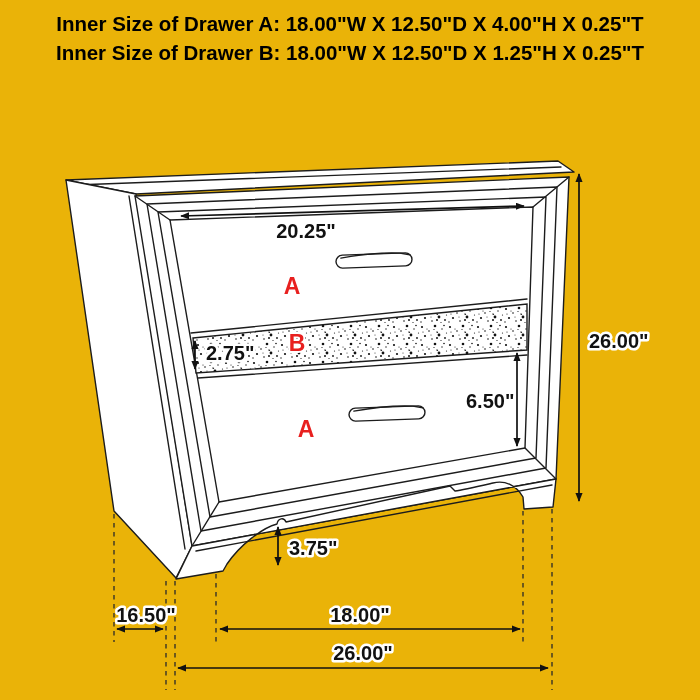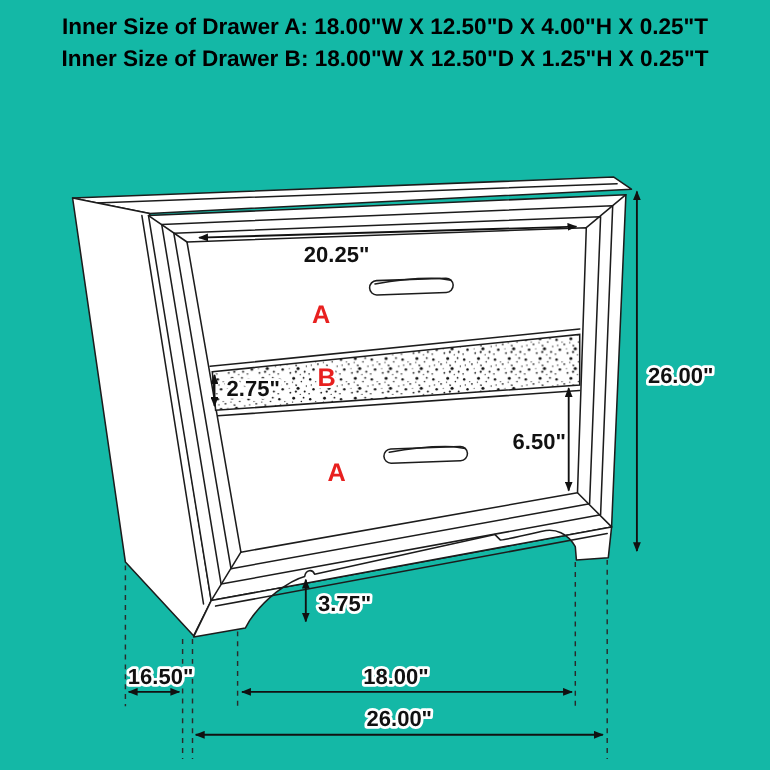--- a/index.html
+++ b/index.html
@@ -1,16 +1,16 @@
 <!DOCTYPE html>
 <html><head>
 <meta charset="utf-8">
 <style>
   html,body{margin:0;padding:0;background:#ffffff;}
-  .canvas{position:relative;width:700px;height:700px;background:#14b8a6;overflow:hidden;
+  .canvas{position:relative;width:700px;height:700px;background:#eab308;overflow:hidden;
           font-family:"Liberation Sans",sans-serif;}
   svg{position:absolute;inset:0;display:block;}
   .ln{fill:none;stroke:#1c1c1c;stroke-width:1.4;stroke-linejoin:round;stroke-linecap:round;}
   .lnf{fill:#ffffff;stroke:#1c1c1c;stroke-width:1.4;stroke-linejoin:round;}
   .dash{fill:none;stroke:#2a2a2a;stroke-width:1.3;stroke-dasharray:4.5 4.5;}
   .dim-line{fill:none;stroke:#111111;stroke-width:1.7;}
   .hdr{font-weight:bold;font-size:20.5px;fill:#000;}
   .dim{font-weight:bold;font-size:20px;fill:#111;paint-order:stroke;stroke:#ffffff;stroke-width:5px;stroke-linejoin:round;}
   .dwl{font-weight:bold;font-size:23px;paint-order:stroke;stroke:#ffffff;stroke-width:4px;stroke-linejoin:round;}
   .mid{text-anchor:middle;}

